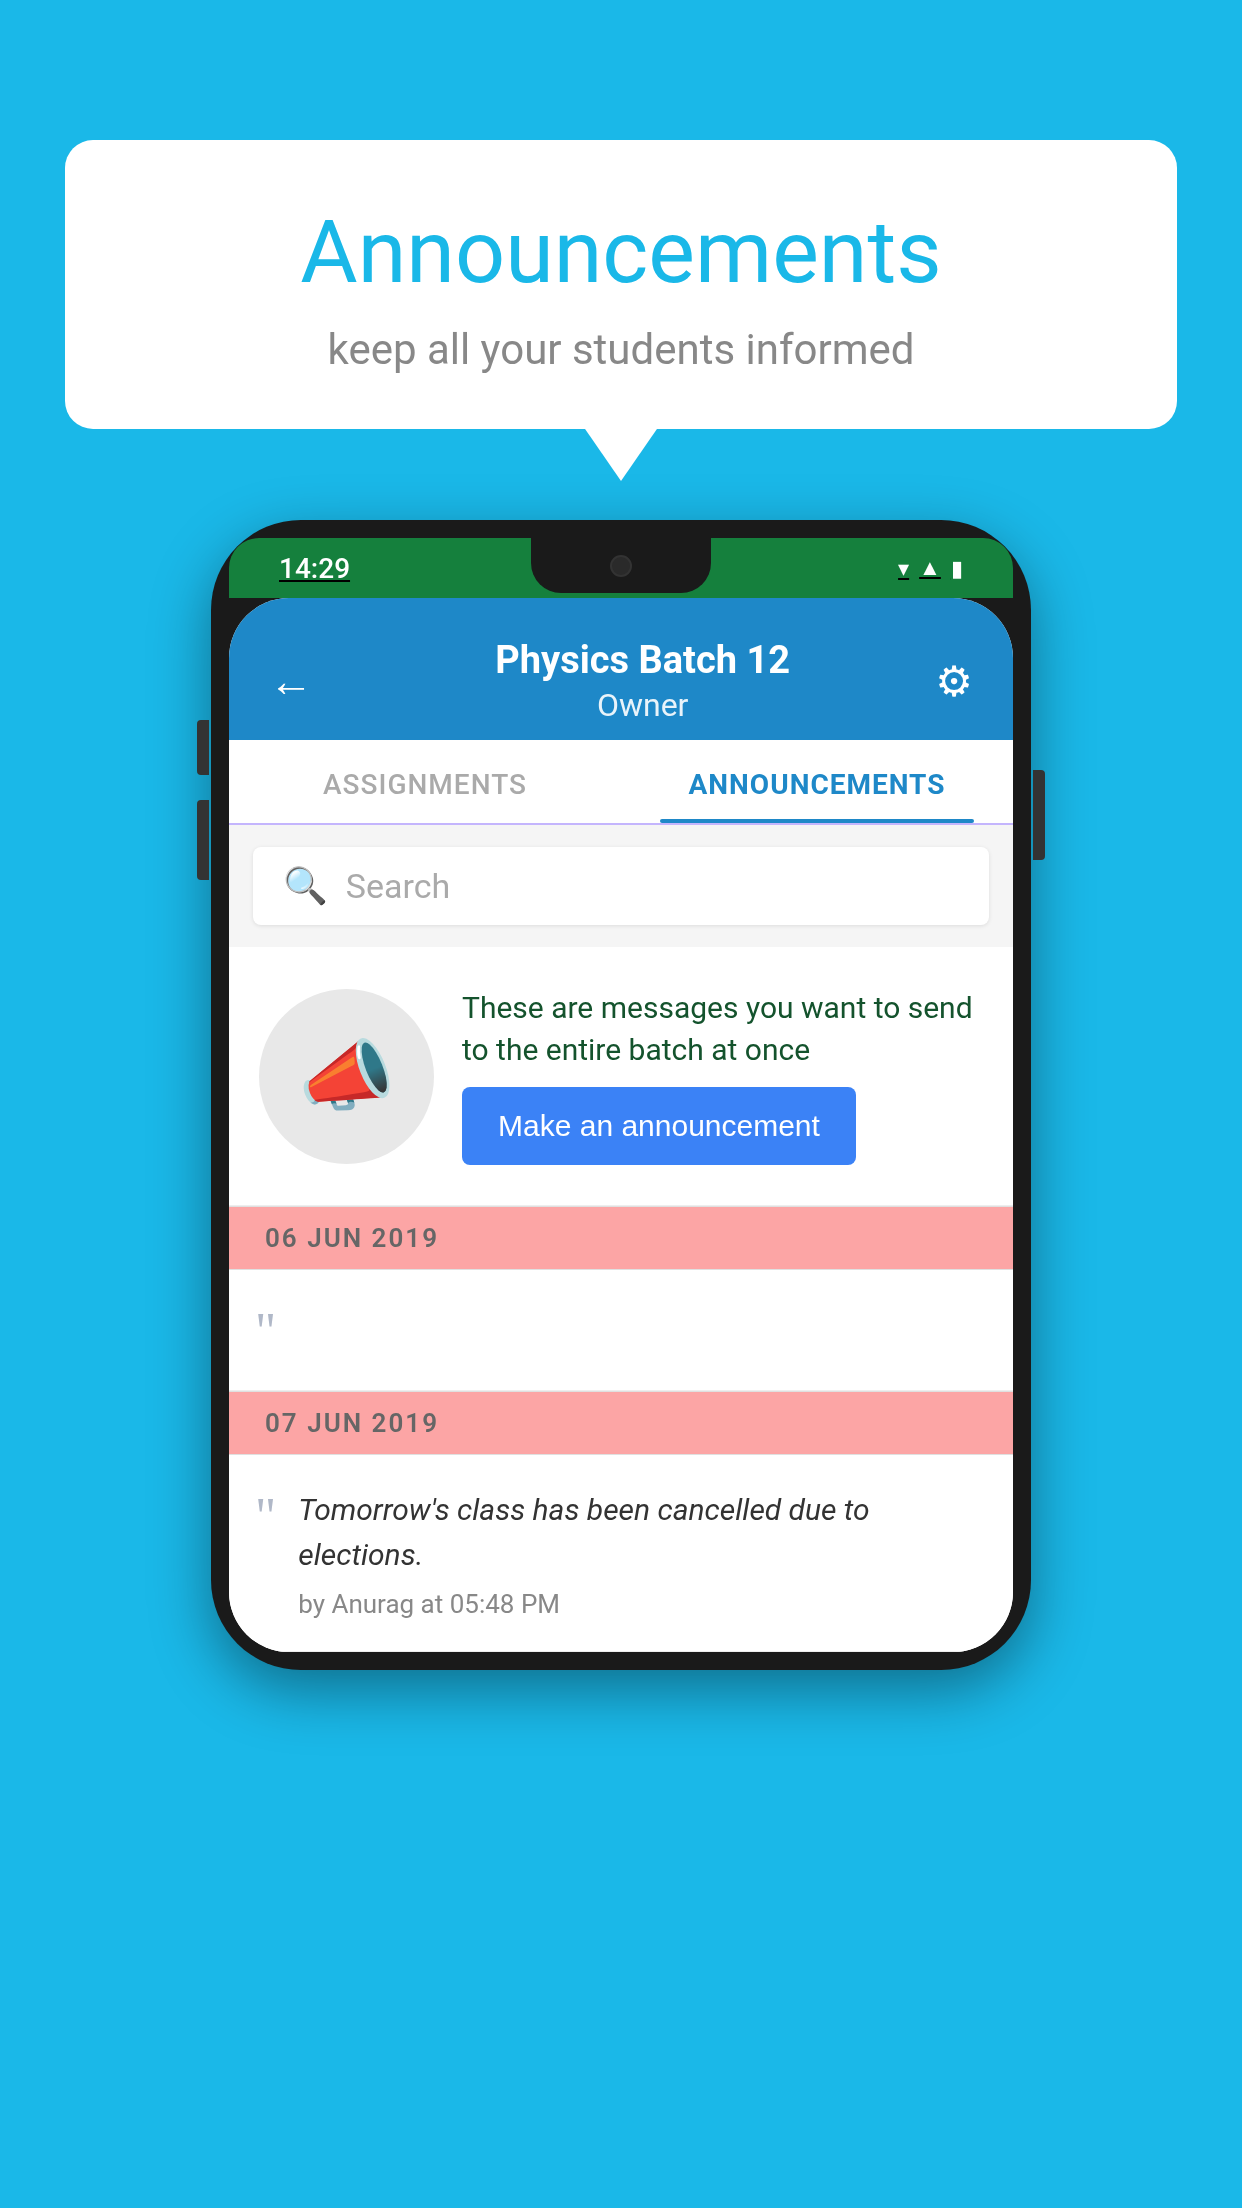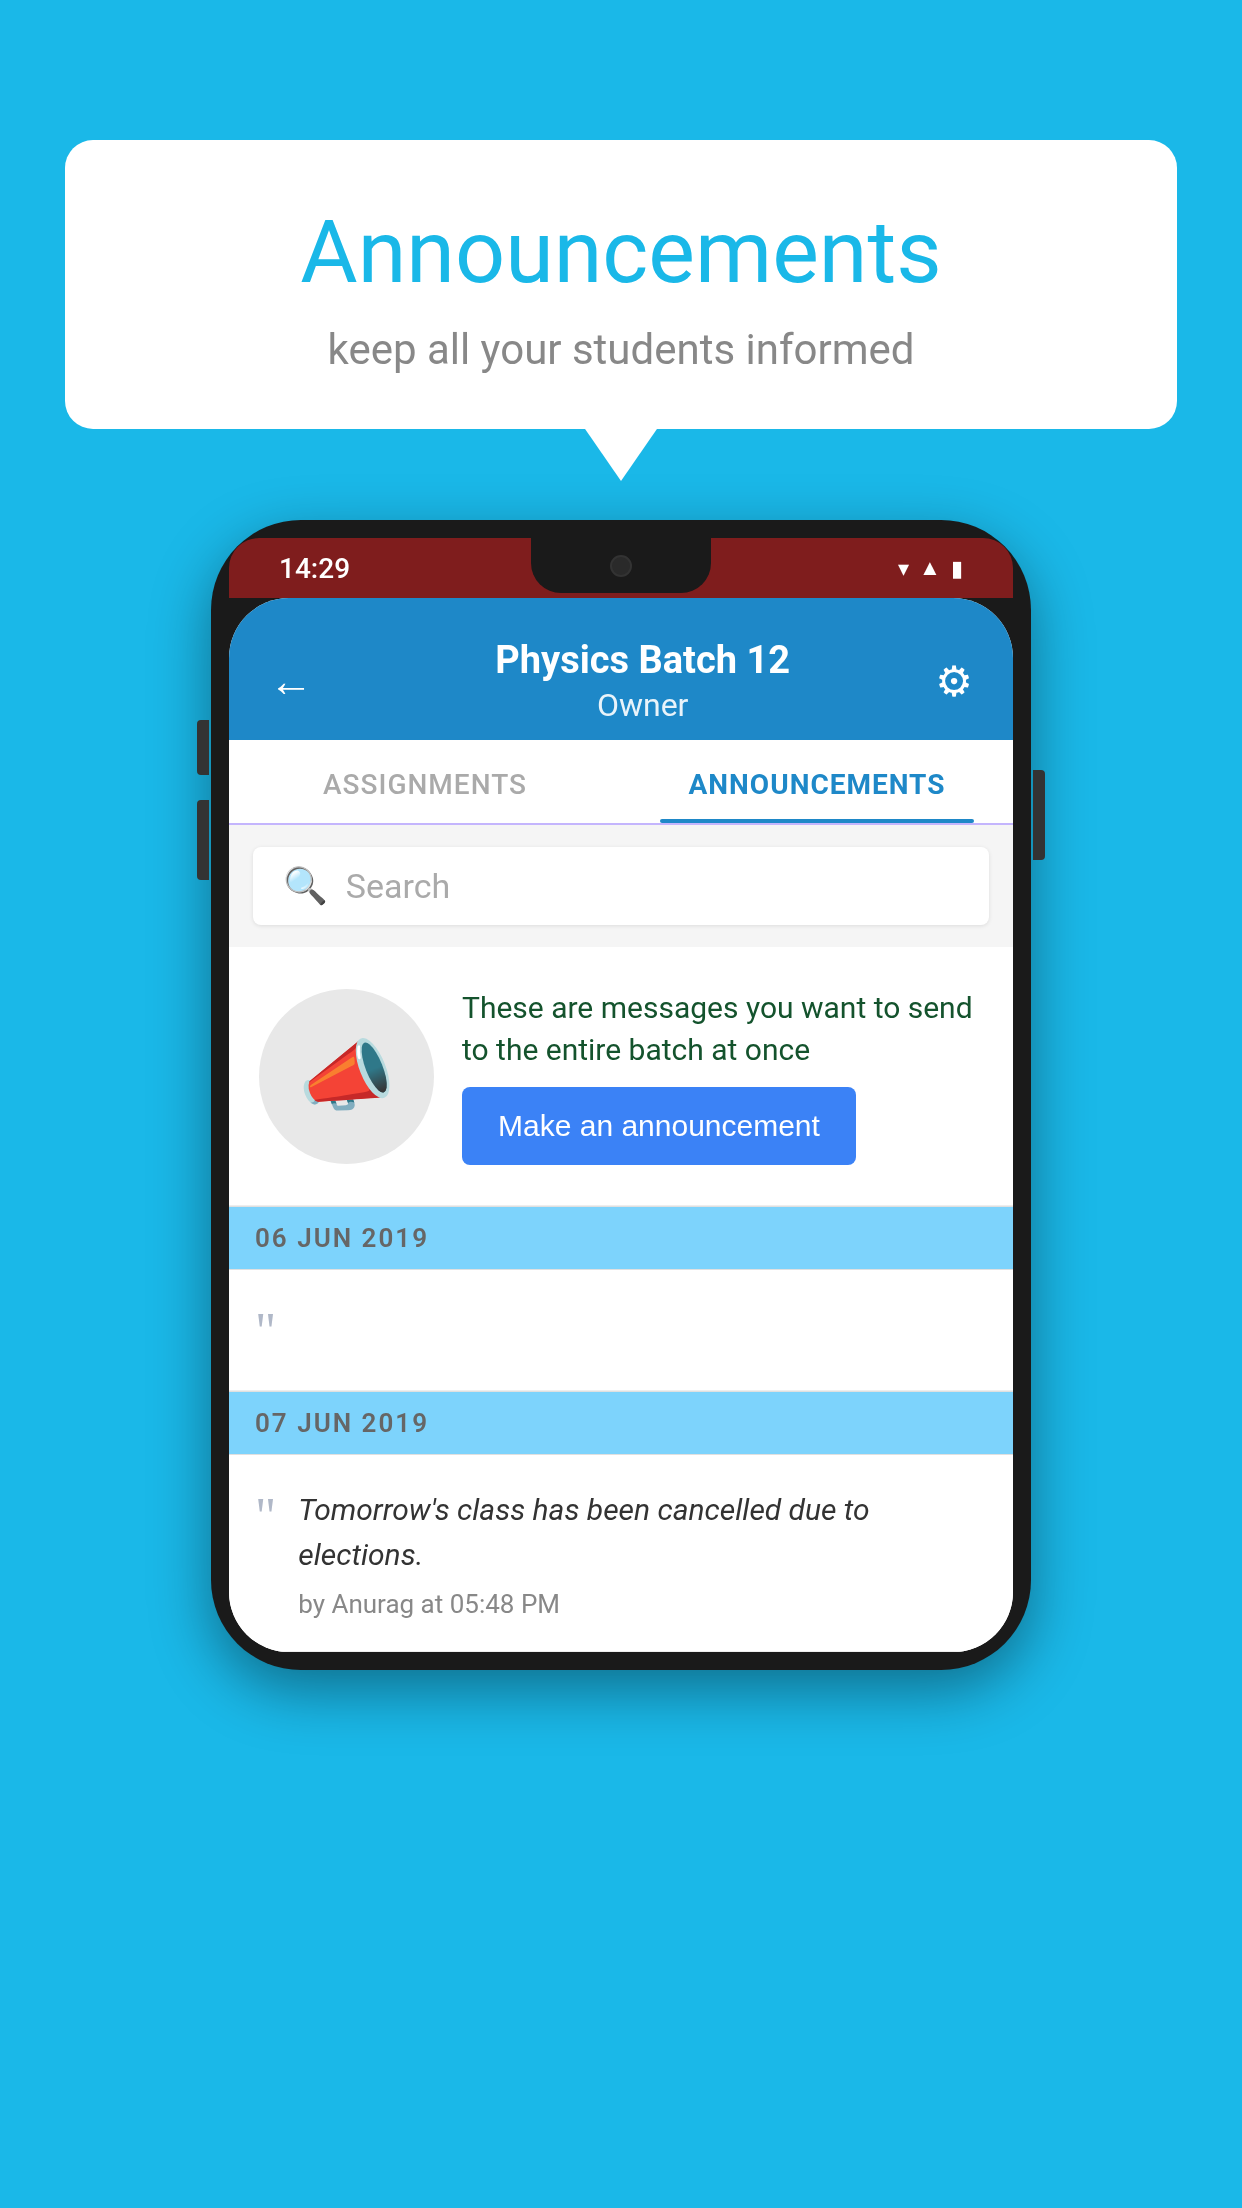--- a/index.html
+++ b/index.html
@@ -66,29 +66,30 @@
 
     .phone-outer {
       background: #1a1a1a;
       border-radius: 90px;
       padding: 18px;
       box-shadow: 0 20px 60px rgba(0,0,0,0.4);
       position: relative;
     }
 
     .phone-notch-bar {
-      background: #7f1d1d;
+      background: #15803d;
       height: 60px;
       border-radius: 30px 30px 0 0;
       display: flex;
       align-items: center;
       justify-content: space-between;
       padding: 0 50px;
       position: relative;
       z-index: 10;
+      text-decoration: underline;
     }
 
     .phone-time {
       color: white;
       font-size: 28px;
       font-weight: 500;
     }
 
     .phone-notch {
       position: absolute;
@@ -275,22 +276,22 @@
       border: none;
       border-radius: 8px;
       padding: 22px 36px;
       font-size: 30px;
       font-weight: 500;
       cursor: pointer;
     }
 
     
     .date-separator {
-      background: #7dd3fc;
-      padding: 16px 26px;
+      background: #fca5a5;
+      padding: 16px 36px;
       font-size: 26px;
       font-weight: 600;
       color: #666;
       letter-spacing: 2px;
       border-top: 1px solid #e0e0e0;
       border-bottom: 1px solid #e0e0e0;
     }
 
     
     .announcement-item {

